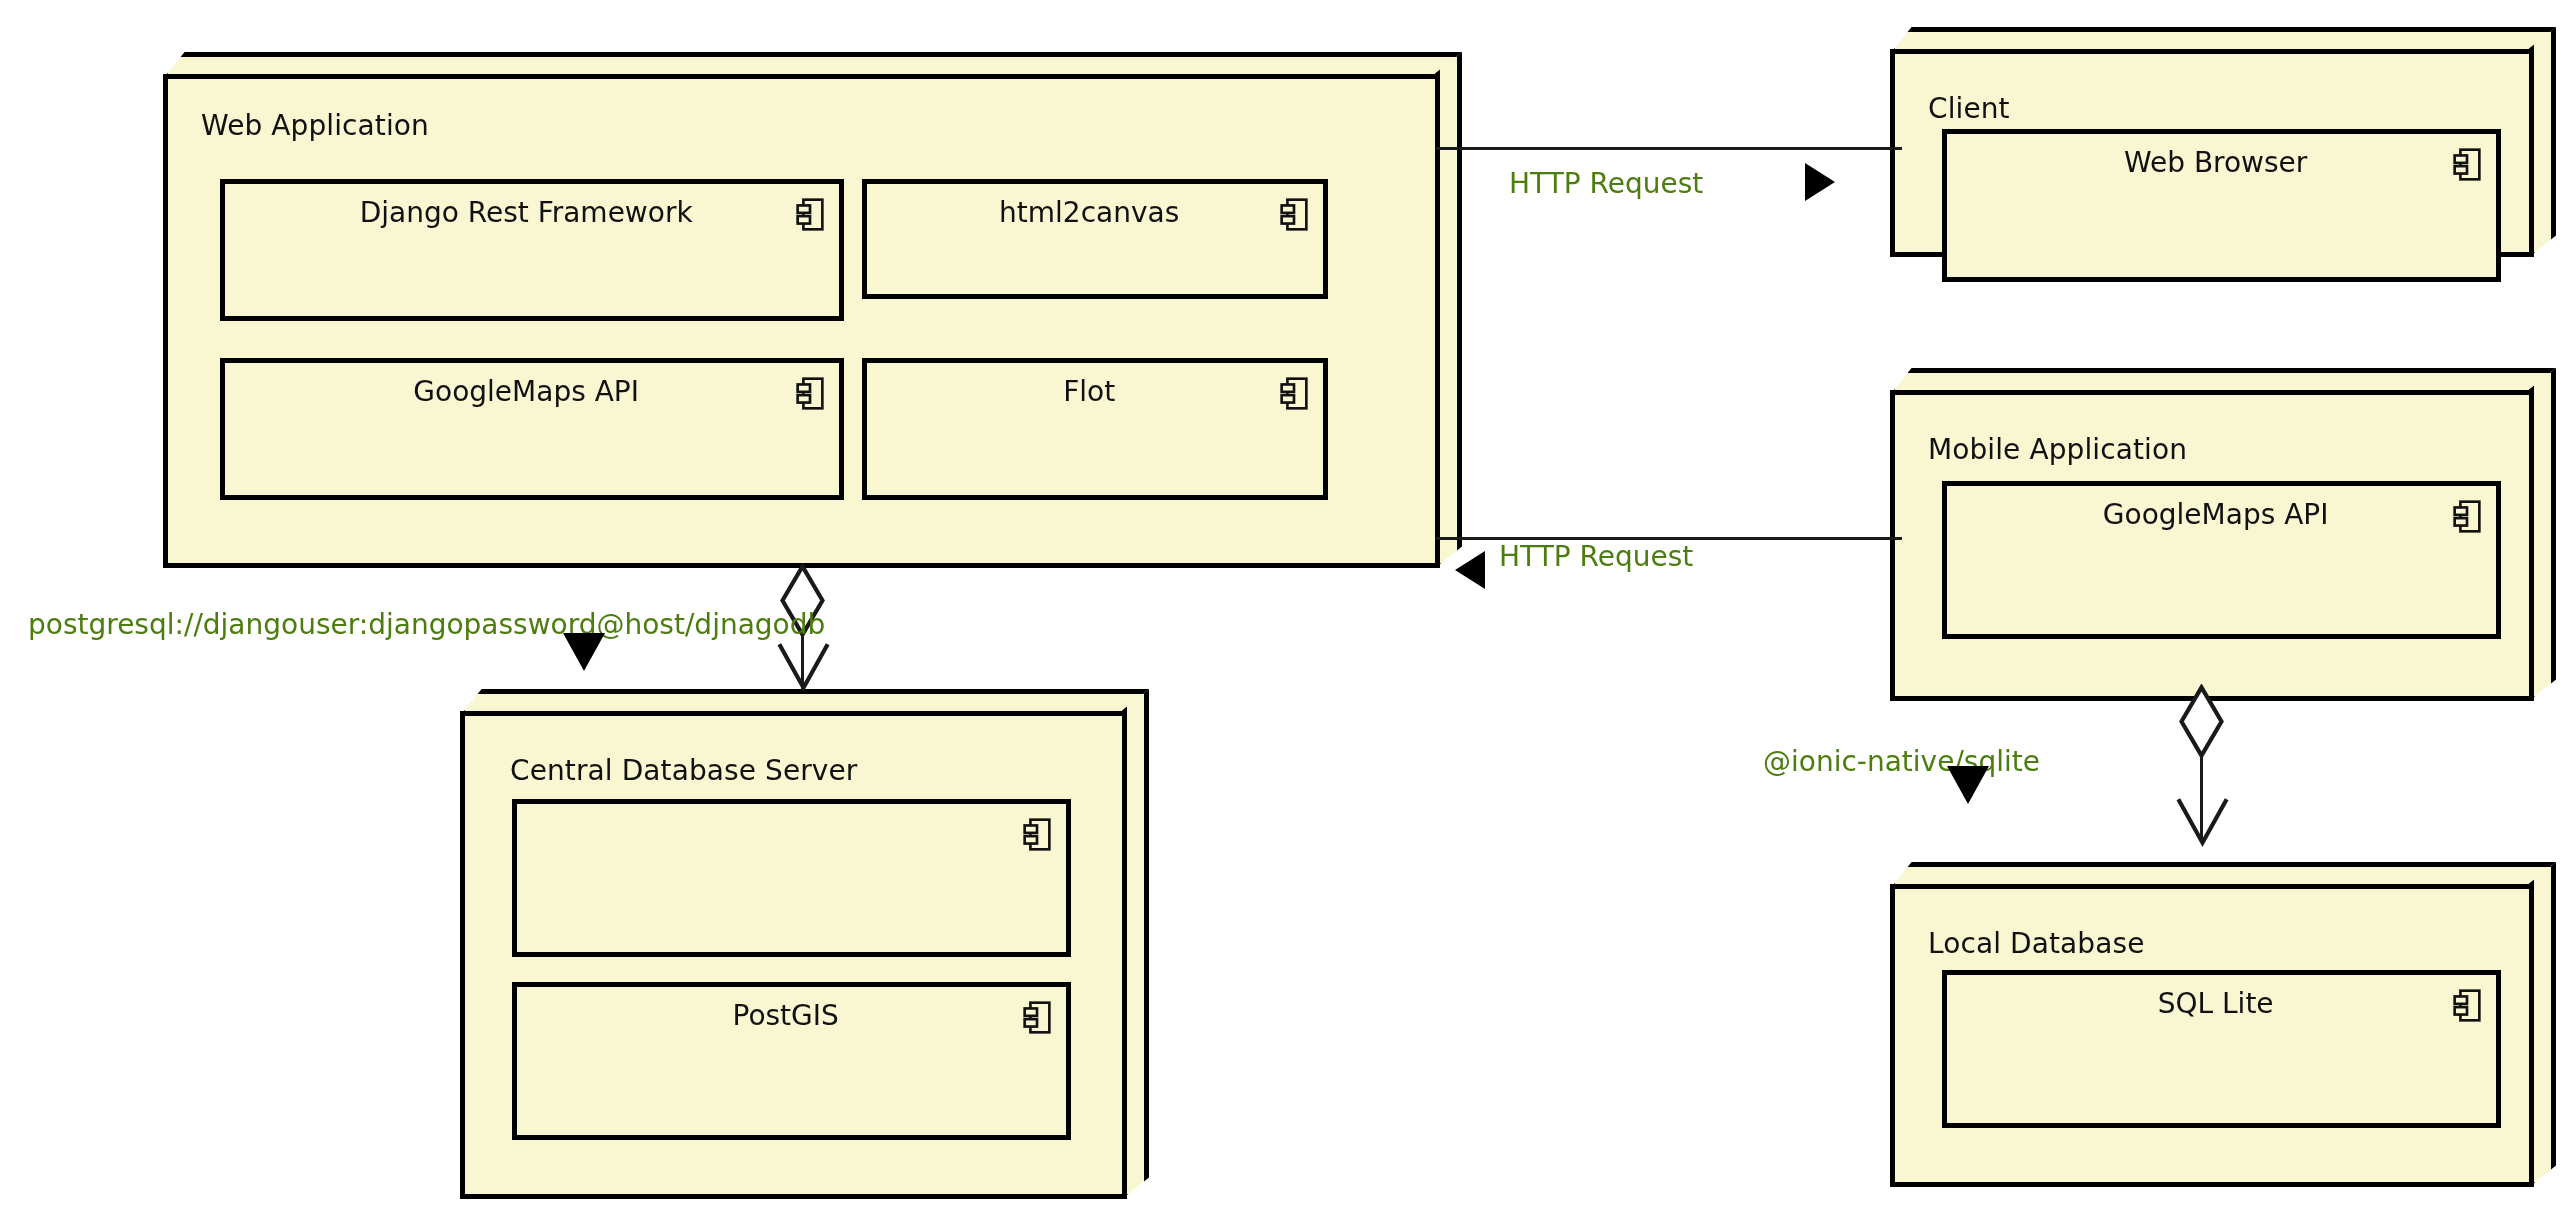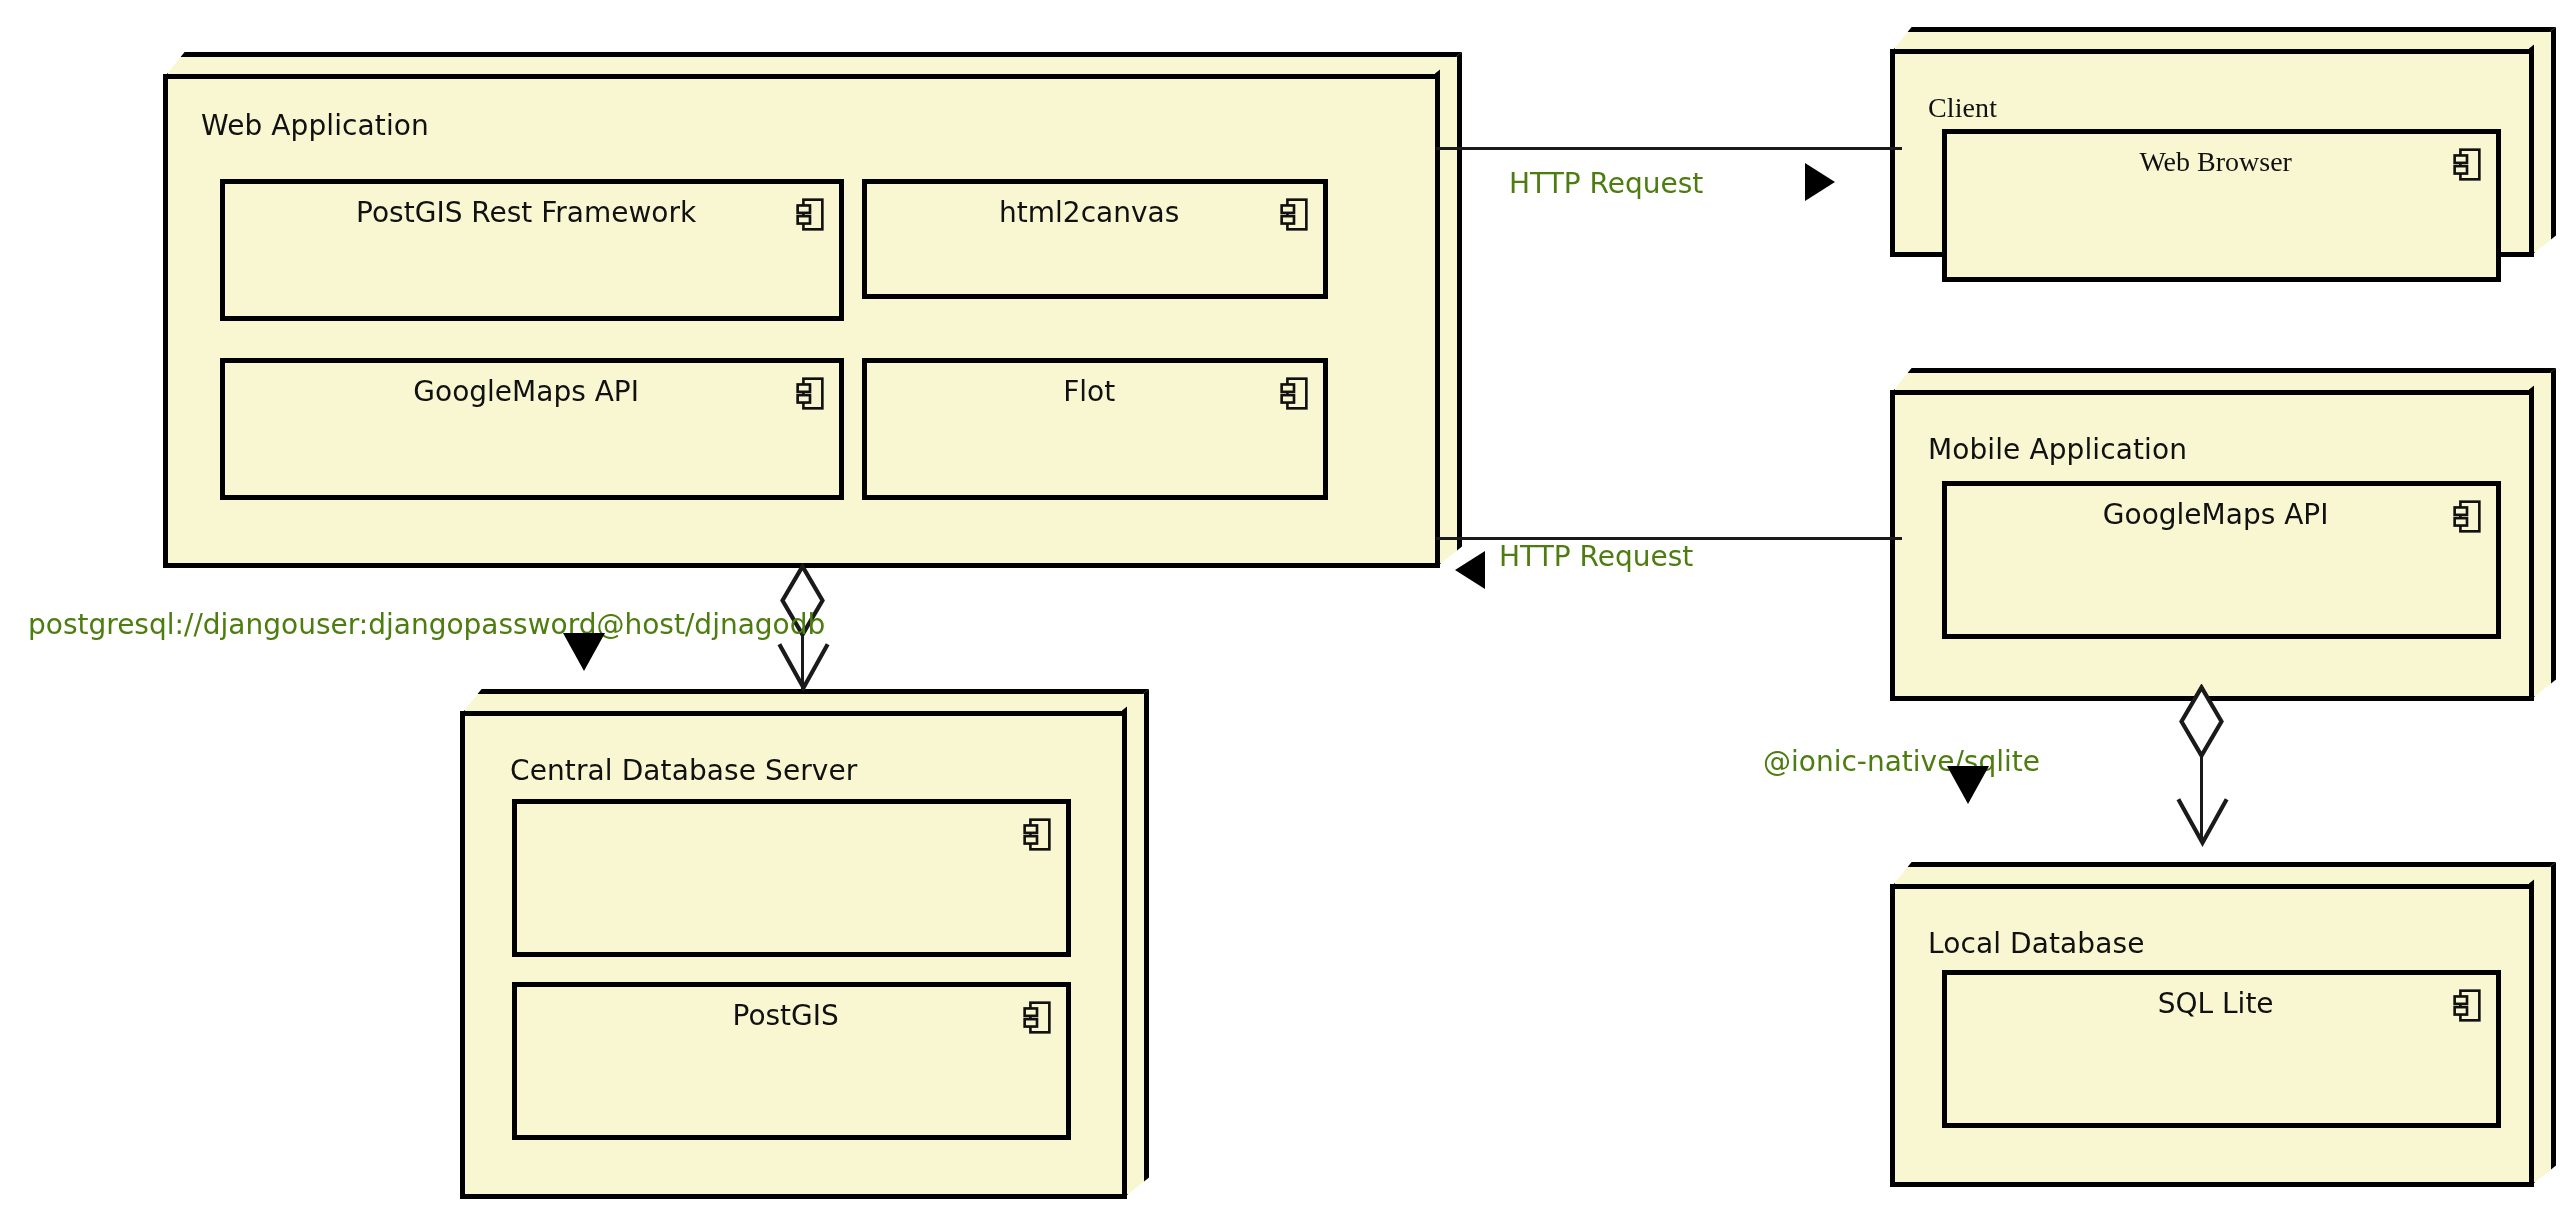--- a/index.html
+++ b/index.html
@@ -169,21 +169,21 @@
   <div class="conn-label" style="left:1763px; top:745px;">@ionic-native/sqlite</div>
   <div class="tri tri-down" style="left:1947px; top:766px;"></div>
 
   <div class="node" style="left:163px; top:52px; width:1299px; height:516px;padding-left:44px;">
     <div class="top"></div>
     <div class="side"></div>
     <div class="front"></div>
     <div class="node-title" style="left:38px; top:57px;">Web Application</div>
 
     <div class="component" style="left:57px; top:127px; width:624px; height:142px;">
-      <div class="cmp-label">PostGIS Rest Framework</div>
+      <div class="cmp-label">Django Rest Framework</div>
       <svg class="cmp-icon" viewBox="0 0 34 42">
         <rect x="9" y="3" width="23" height="36" fill="none" stroke="#111" stroke-width="3.2"></rect>
         <rect x="2" y="10" width="15" height="9" fill="#F8F7D2" stroke="#111" stroke-width="3.2"></rect>
         <rect x="2" y="23" width="15" height="9" fill="#F8F7D2" stroke="#111" stroke-width="3.2"></rect>
       </svg>
     </div>
 
     <div class="component" style="left:699px; top:127px; width:466px; height:120px;">
       <div class="cmp-label">html2canvas</div>
       <svg class="cmp-icon" viewBox="0 0 34 42">
@@ -205,21 +205,21 @@
     <div class="component" style="left:699px; top:306px; width:466px; height:142px;">
       <div class="cmp-label">Flot</div>
       <svg class="cmp-icon" viewBox="0 0 34 42">
         <rect x="9" y="3" width="23" height="36" fill="none" stroke="#111" stroke-width="3.2"></rect>
         <rect x="2" y="10" width="15" height="9" fill="#F8F7D2" stroke="#111" stroke-width="3.2"></rect>
         <rect x="2" y="23" width="15" height="9" fill="#F8F7D2" stroke="#111" stroke-width="3.2"></rect>
       </svg>
     </div>
   </div>
 
-  <div class="node" style="left:1890px; top:27px; width:666px; height:230px;font-family:Liberation Serif, serif;">
+  <div class="node" style="left:1890px; top:27px; width:666px; height:230px;">
     <div class="top"></div>
     <div class="side"></div>
     <div class="front"></div>
     <div class="node-title" style="left:38px; top:65px;">Client</div>
 
     <div class="component" style="left:52px; top:102px; width:559px; height:153px;">
       <div class="cmp-label">Web Browser</div>
       <svg class="cmp-icon" viewBox="0 0 34 42">
         <rect x="9" y="3" width="23" height="36" fill="none" stroke="#111" stroke-width="3.2"></rect>
         <rect x="2" y="10" width="15" height="9" fill="#F8F7D2" stroke="#111" stroke-width="3.2"></rect>

